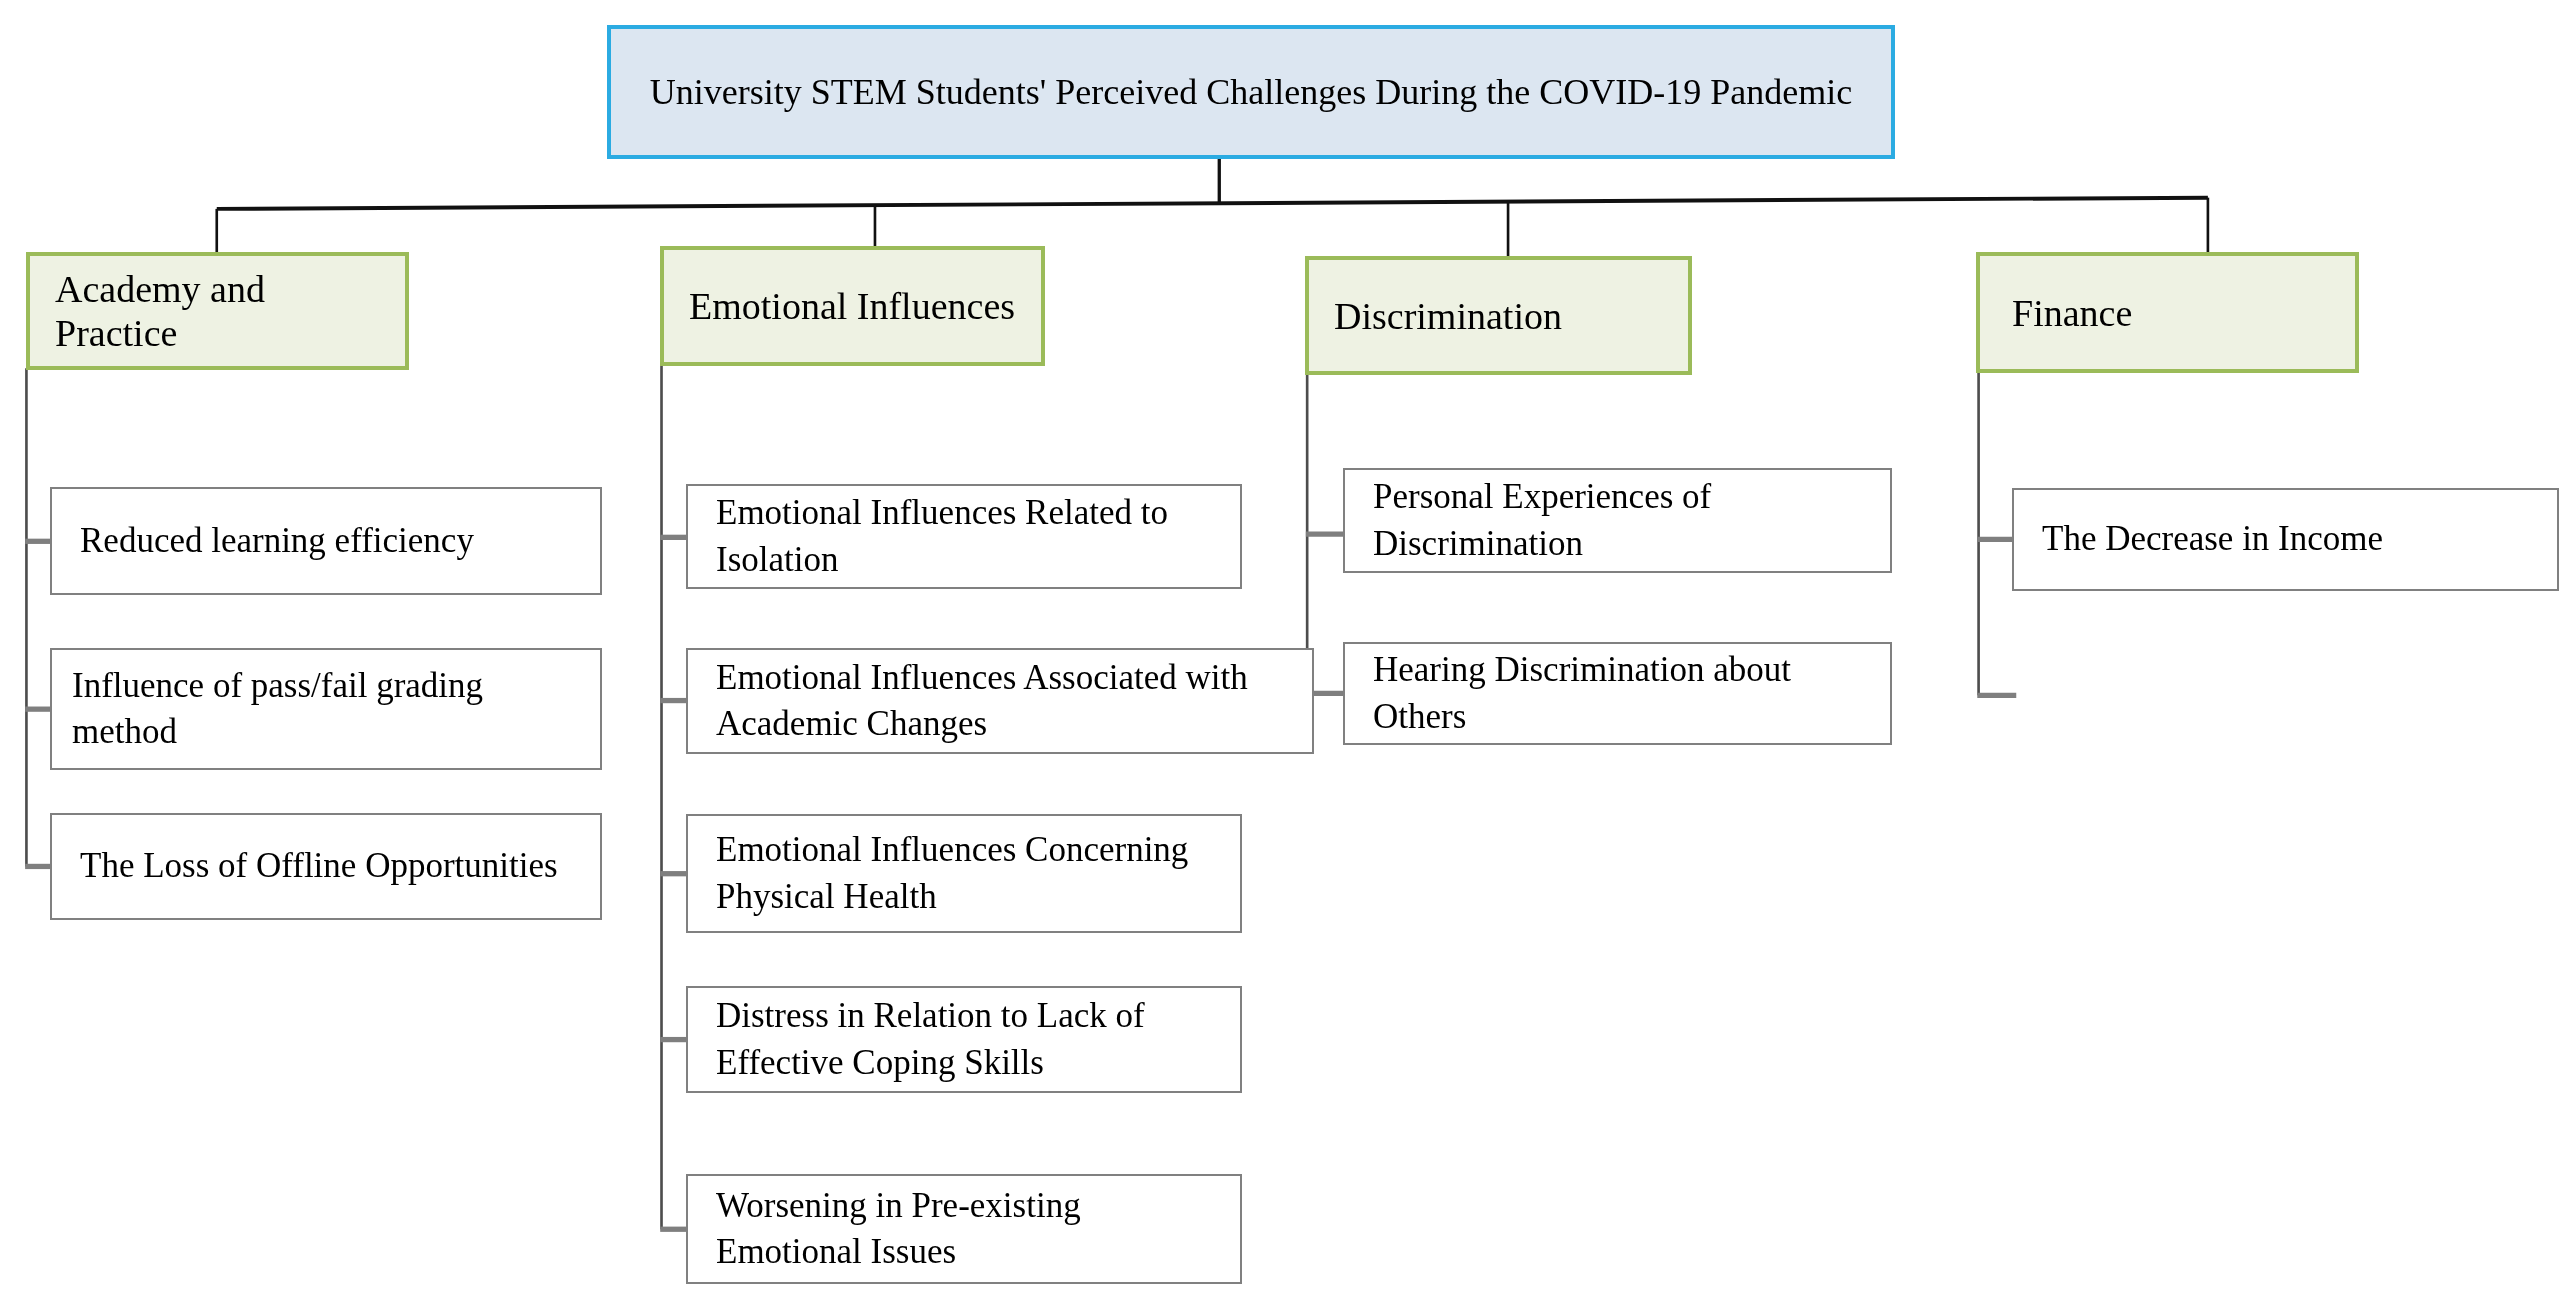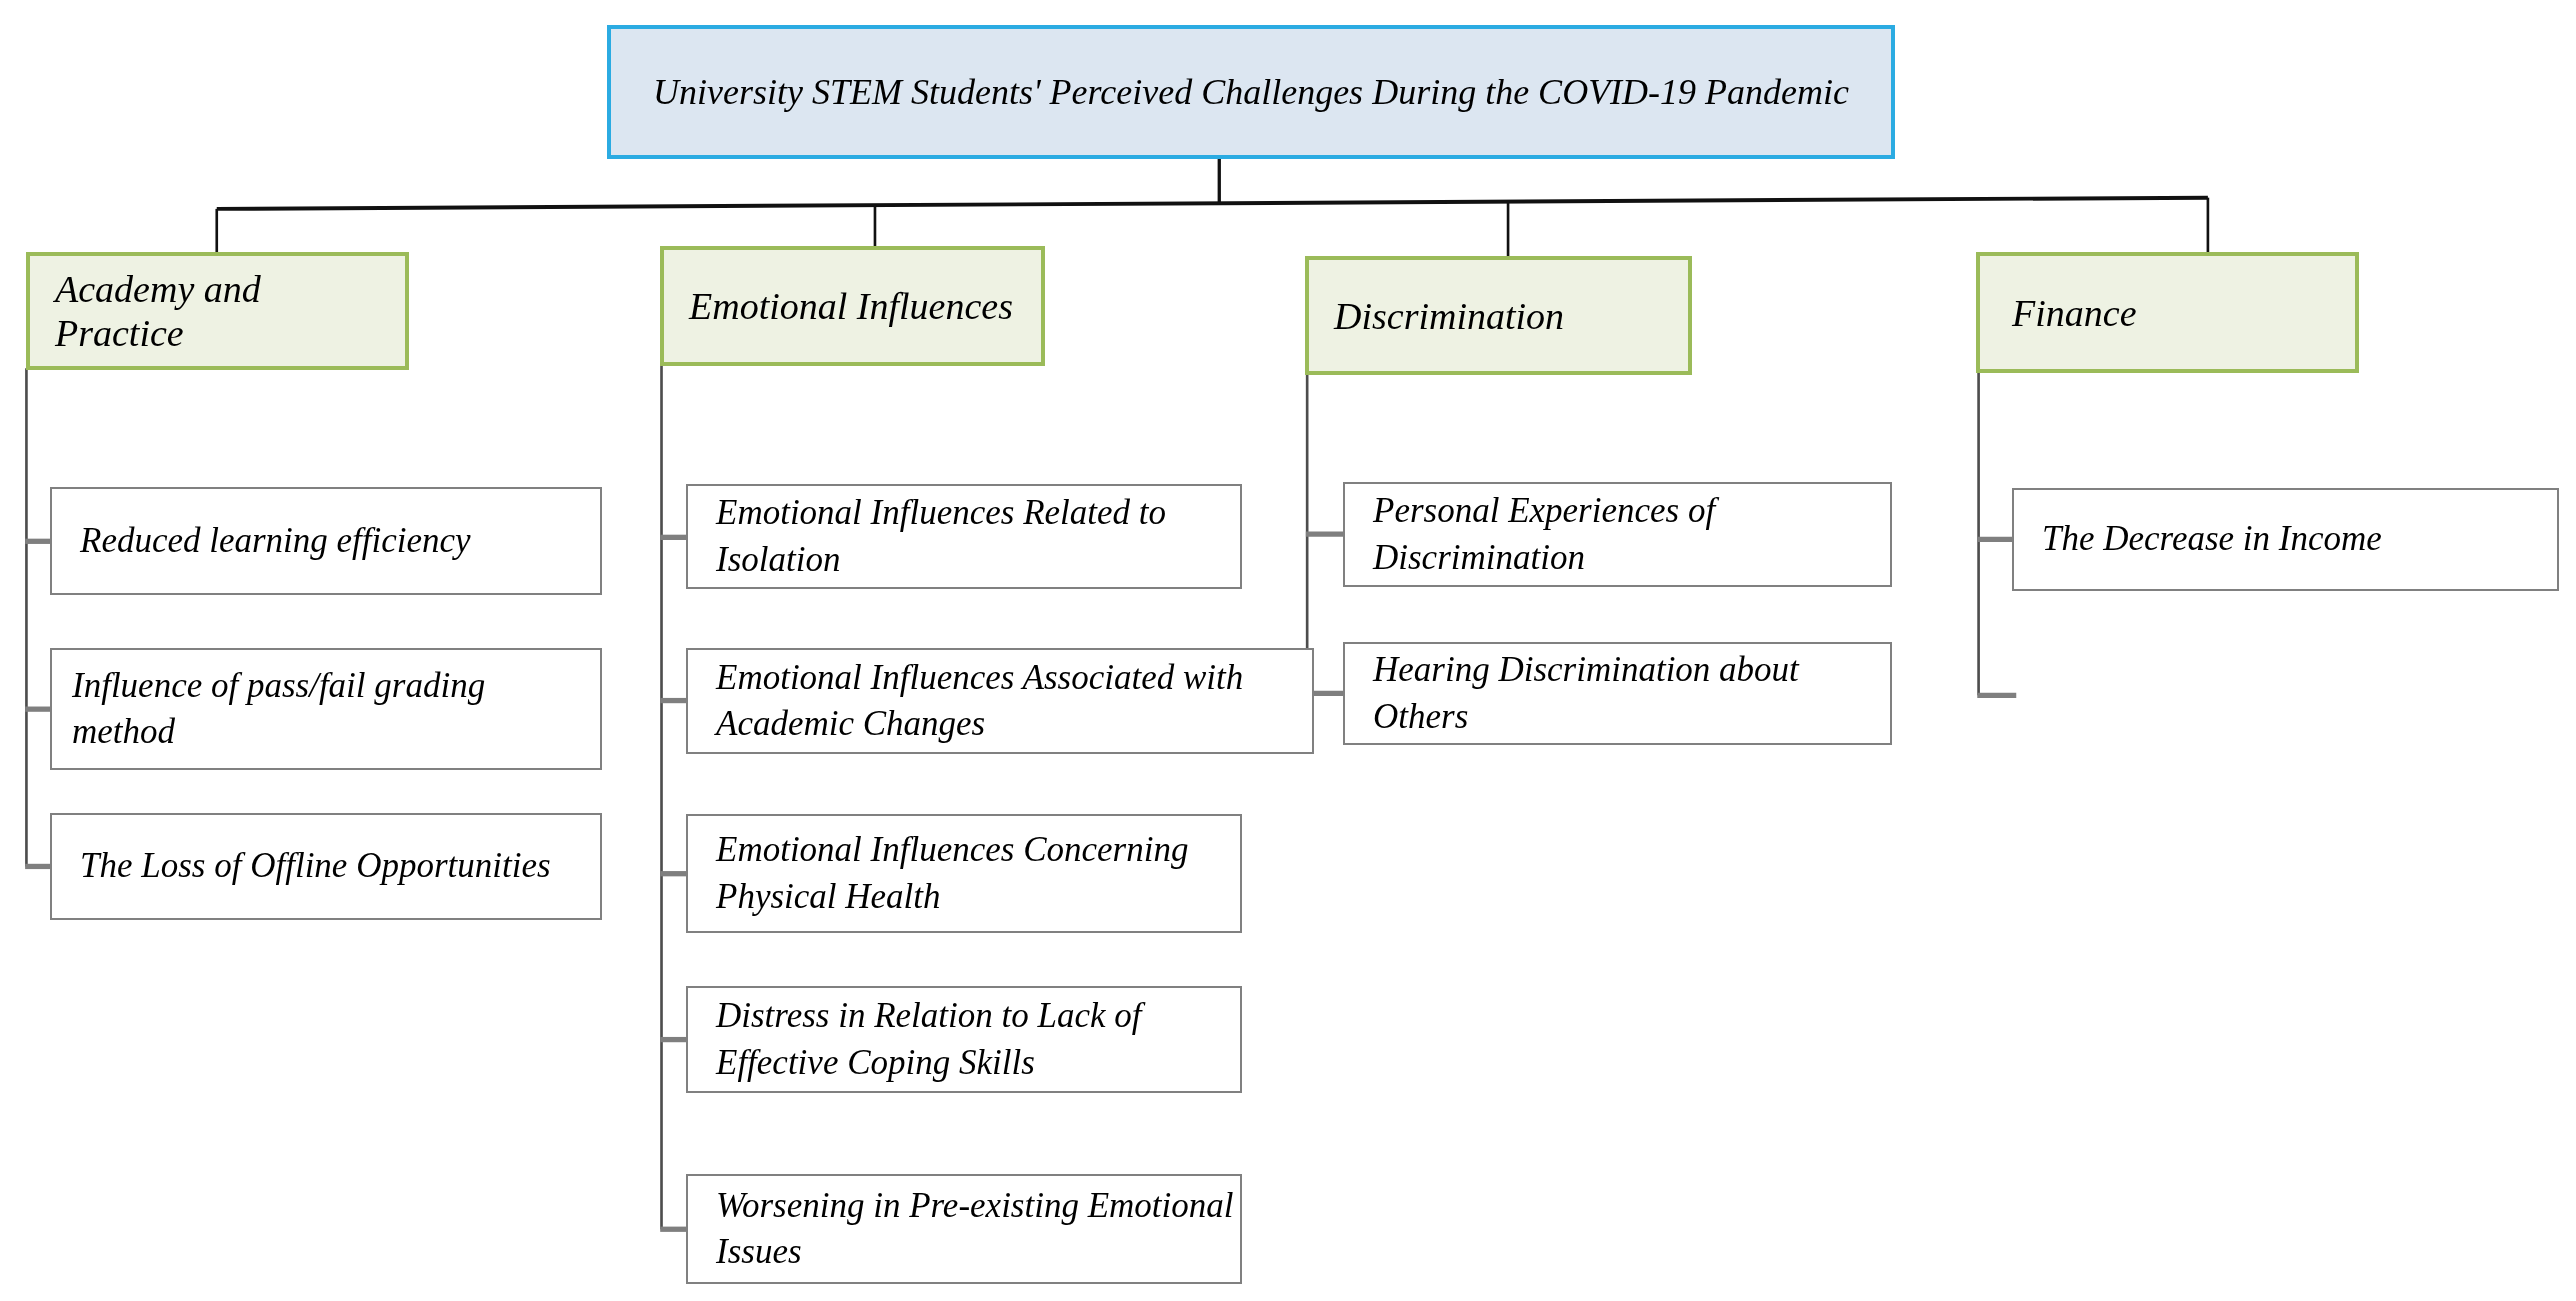--- a/index.html
+++ b/index.html
@@ -21,21 +21,20 @@
     left: 0; top: 0;
     width: 2576px;
     height: 1302px;
   }
   .node {
     position: absolute;
     box-sizing: border-box;
     display: flex;
     align-items: center;
     background: #ffffff;
-    font-style: italic;
   }
   .node-title {
     background: var(--title-fill, #dce6f1);
     border: 4.6px solid var(--title-border, #2babe2);
     justify-content: center;
     font-size: 36px;
     white-space: nowrap;
   }
   .node-cat {
     background: var(--category-fill, #eef2e3);
@@ -123,21 +122,21 @@
   <div class="node node-leaf" style="left:686px; top:986px; width:556px; height:107px;">
     <span>Distress in Relation to Lack of Effective Coping Skills</span>
   </div>
   <div class="node node-leaf" style="left:686px; top:1174px; width:556px; height:110px;">
     <span>Worsening in Pre-existing Emotional Issues</span>
   </div>
 
   <div class="node node-cat" style="left:1305px; top:256px; width:387px; height:119px;">
     <span>Discrimination</span>
   </div>
-  <div class="node node-leaf" style="left:1343px; top:482px; width:549px; height:105px;">
+  <div class="node node-leaf" style="left:1343px; top:468px; width:549px; height:105px;">
     <span>Personal Experiences of Discrimination</span>
   </div>
   <div class="node node-leaf" style="left:1343px; top:642px; width:549px; height:103px;">
     <span>Hearing Discrimination about Others</span>
   </div>
 
   <div class="node node-cat" style="left:1976px; top:252px; width:383px; height:121px;padding-left:32px;">
     <span>Finance</span>
   </div>
   <div class="node node-leaf" style="left:2012px; top:488px; width:547px; height:103px;text-align:center;">

